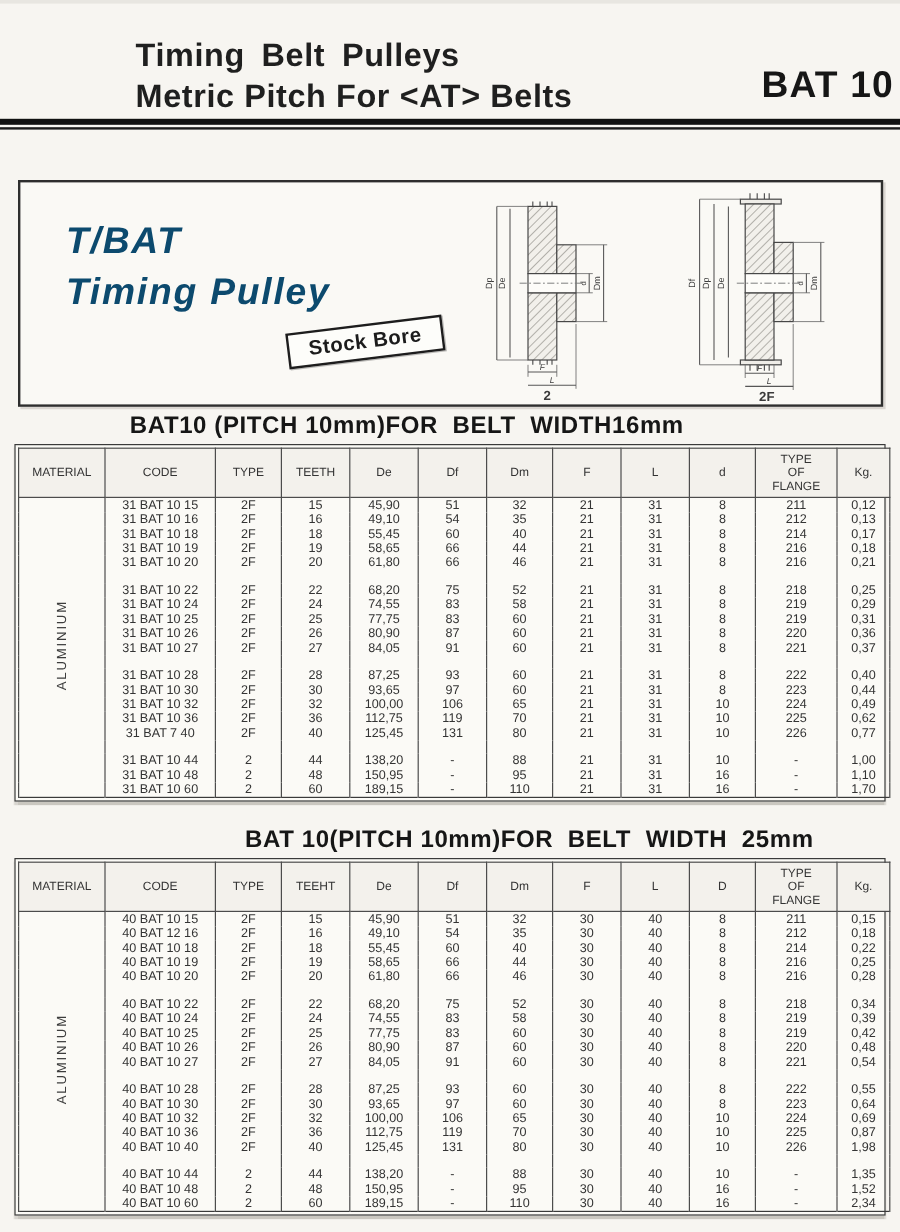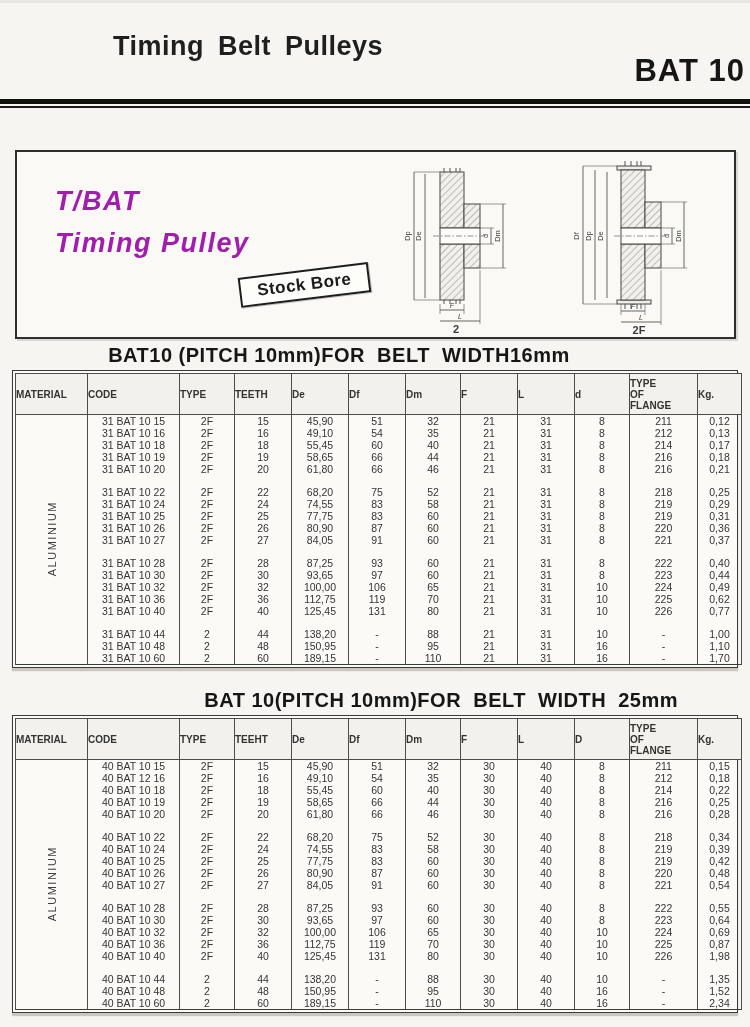--- a/index.html
+++ b/index.html
@@ -23,22 +23,22 @@
   .rule-thick{position:absolute;left:0;top:96px;width:750px;height:5px;background:#111;}
   .rule-thin{position:absolute;left:0;top:103px;width:750px;height:2px;background:#1a1a1a;}
   
   .info-box{
     position:absolute;left:15px;top:147px;width:717px;height:185px;
     border:2px solid #2e2e2e;background:#faf9f5;
     box-shadow:2px 2px 0 rgba(130,125,115,0.25);
   }
   .brand{
     position:absolute;left:38px;top:28px;
-    font-size:27px;font-weight:bold;font-style:italic;line-height:42px;
-    color:#a21caf;letter-spacing:1.5px;
+    font-size:31px;font-weight:bold;font-style:italic;line-height:42px;
+    color:#0c4a6e;letter-spacing:1.5px;
   }
   .stock-bore{
     position:absolute;left:222px;top:118px;
     transform:rotate(-7deg);
     border:2px solid #1d1d1d;background:#fdfdfa;
     padding:3px 16px;font-size:17px;font-weight:bold;color:#1c1c1c;
     letter-spacing:0.5px;box-shadow:1px 1px 0 rgba(0,0,0,0.25);
   }
   .dia{position:absolute;}
   .dia-2{left:385px;top:6px;}
@@ -57,23 +57,23 @@
     border:1.5px solid #3a3a3a;padding:2px;background:#fbfaf6;
     box-shadow:0 3px 1px rgba(135,130,120,0.4);
   }
   .t1-frame{top:367px;}
   .t2-frame{top:712px;}
   table.spec{
     border-collapse:collapse;table-layout:fixed;width:100%;
     border:1px solid #3a3a3a;background:transparent;
   }
   table.spec th{
-    font-weight:bold;font-size:10px;color:#333;
+    font-weight:normal;font-size:10px;color:#333;
     border:1px solid #4c4c4c;height:40px;vertical-align:middle;
-    text-align:left;white-space:pre-line;line-height:11px;
+    text-align:center;white-space:pre-line;line-height:11px;
     background:#f3f1ec;padding:0;
   }
   table.spec td{
     font-size:10.5px;color:#343434;text-align:center;vertical-align:middle;
     border-left:1px solid #4c4c4c;border-right:1px solid #4c4c4c;
     height:12px;line-height:12px;padding:0;white-space:nowrap;
   }
   table.spec tr.spacer td{height:11px;}
   td.material-cell{
     vertical-align:middle;text-align:center;
@@ -83,20 +83,21 @@
     font-size:11px;letter-spacing:1.5px;color:#3d3d3d;
   }
 </style>
 </head>
 <body>
 
 <div class="page">
 
   <div class="hdr-title">
     <div class="l1">Timing  Belt  Pulleys</div>
+    <div class="l2">Metric Pitch For &lt;AT&gt; Belts</div>
   </div>
   <div class="hdr-code">BAT 10</div>
   <div class="rule-thick"></div>
   <div class="rule-thin"></div>
 
   <div class="info-box">
     <div class="brand">
       <div>T/BAT</div>
       <div>Timing Pulley</div>
     </div>
@@ -429,21 +430,21 @@
             <td>112,75</td>
             <td>119</td>
             <td>70</td>
             <td>21</td>
             <td>31</td>
             <td>10</td>
             <td>225</td>
             <td>0,62</td>
           </tr>
           <tr>
-            <td>31 BAT 10 40</td>
+            <td>31 BAT 7 40</td>
             <td>2F</td>
             <td>40</td>
             <td>125,45</td>
             <td>131</td>
             <td>80</td>
             <td>21</td>
             <td>31</td>
             <td>10</td>
             <td>226</td>
             <td>0,77</td>

